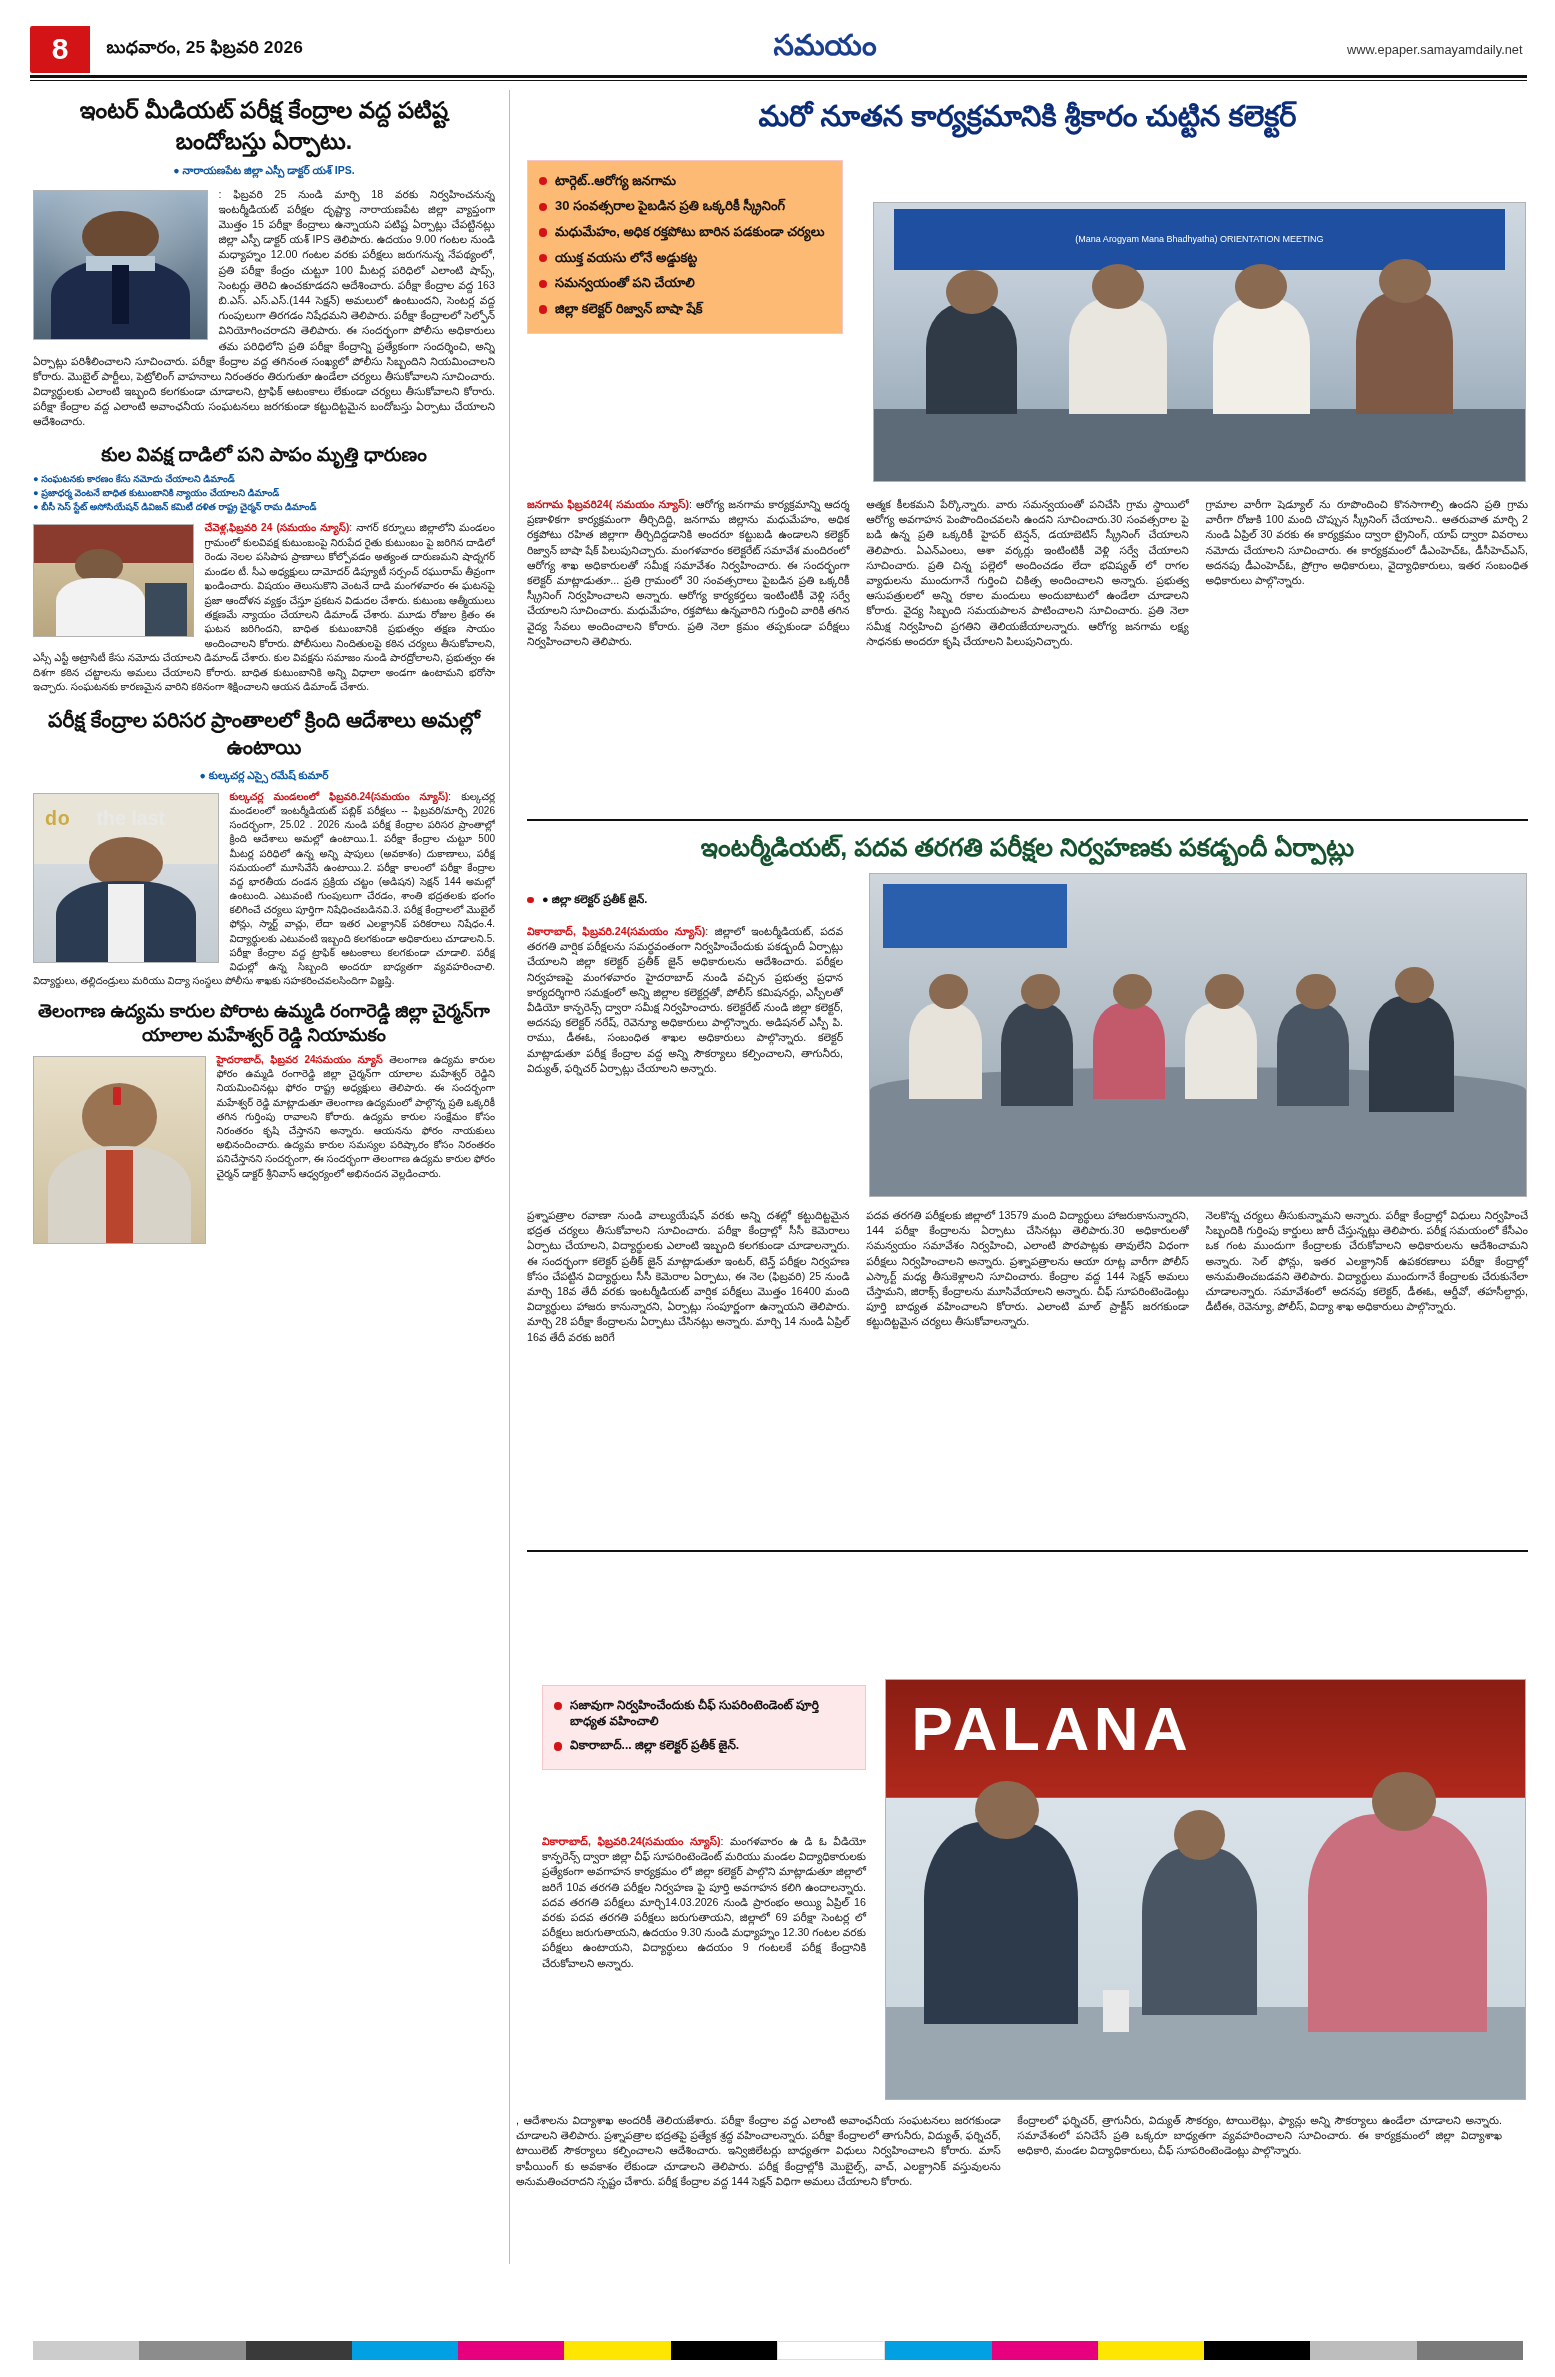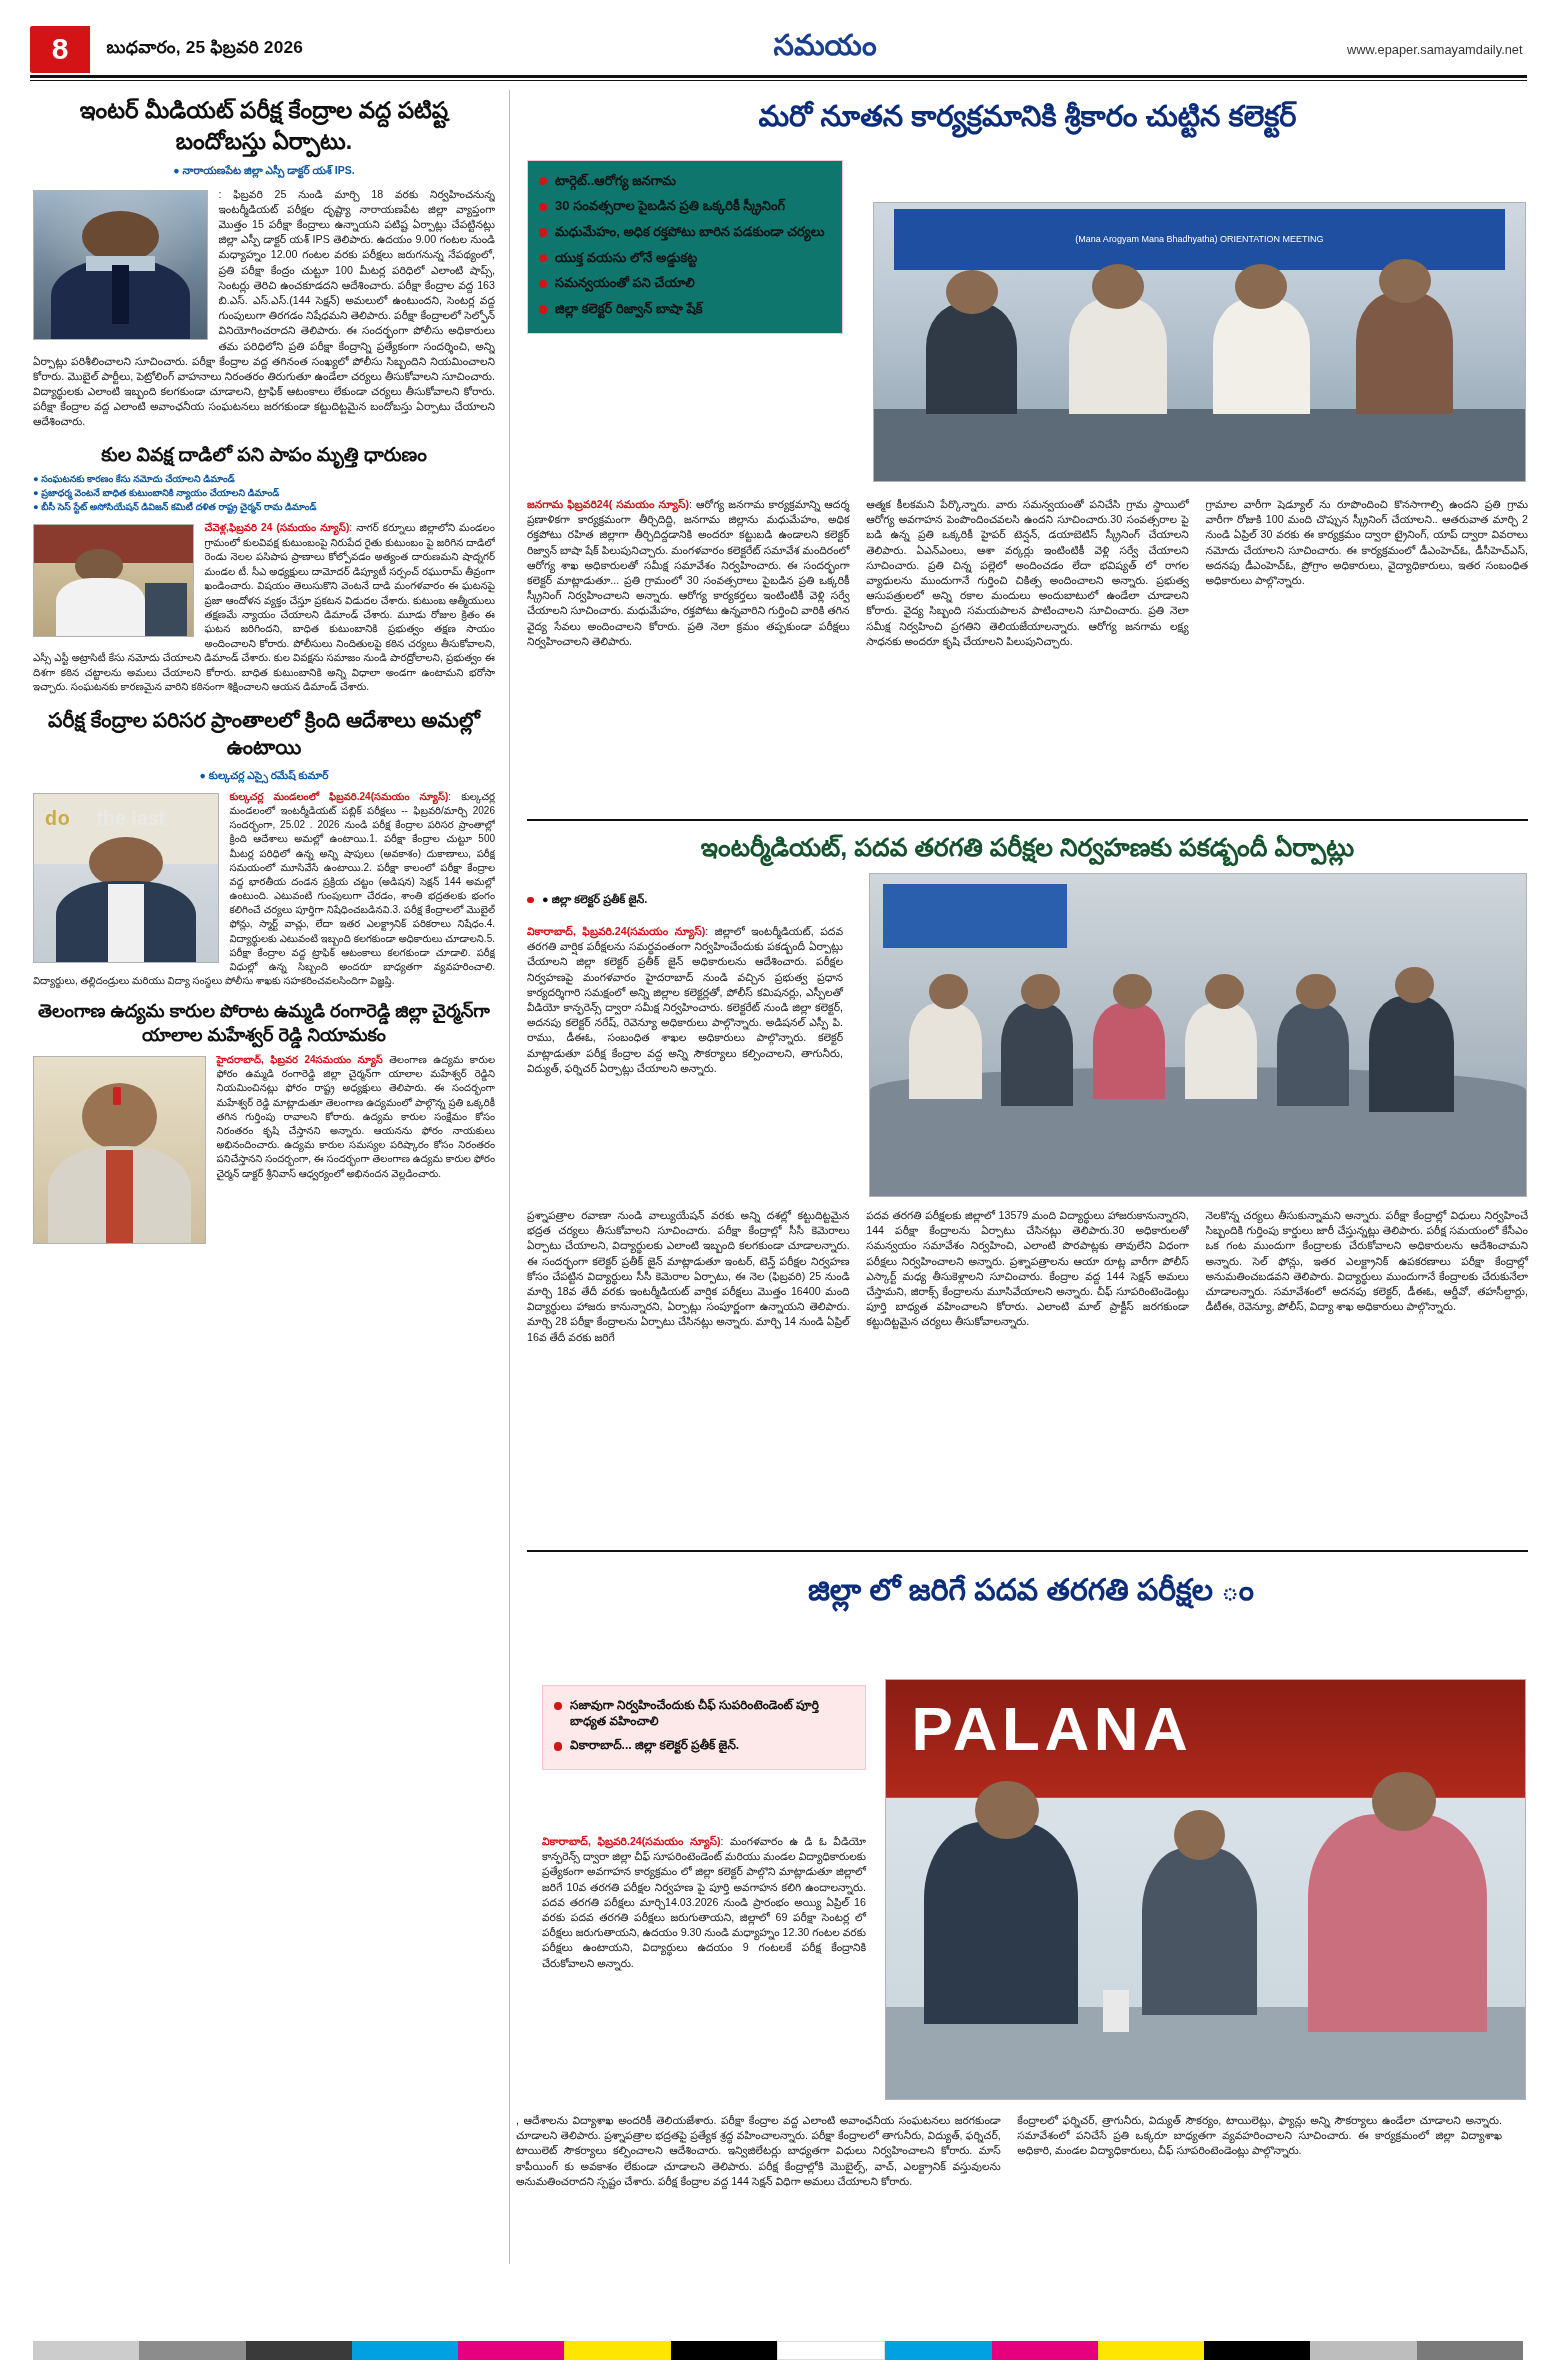--- a/index.html
+++ b/index.html
@@ -81,21 +81,21 @@
   .photo .ph-inner { position:absolute; inset:0; }
 
   
   .story2-head {
     position:absolute; left:527px; top:98px; width:1001px;
     font-size: 29px; font-weight:bold; color:#0b2d7a; text-align:center; line-height:1.28;
   }
 
   .bullets-box {
     position:absolute; left:527px; top:158px; width:316px;
-    background:#0f766e; border:0.8px solid #f3c6cc; padding:10.5px 10.5px 7.5px 10.5px;
+    background:#fdba74; border:0.8px solid #f3c6cc; padding:10.5px 10.5px 7.5px 10.5px;
   }
   .bullets-box ul { list-style:none; margin:0; padding:0; }
   .bullets-box li {
     font-size:13px; font-weight:bold; color:#111; line-height:1.34;
     padding-left:16.6px; position:relative; margin-bottom:8.3px;
   }
   .bullets-box li:before {
     content:""; position:absolute; left:0; top:5.3px; width:8.3px; height:8.3px;
     background:#d41317; border-radius:50%;
   }
@@ -289,21 +289,20 @@
     <div style="display:flex; gap:16.6px;">
       <div style="flex:1;" class="body-text te">ప్రశ్నాపత్రాల రవాణా నుండి వాల్యుయేషన్ వరకు అన్ని దశల్లో కట్టుదిట్టమైన భద్రత చర్యలు తీసుకోవాలని సూచించారు. పరీక్షా కేంద్రాల్లో సీసీ కెమెరాలు ఏర్పాటు చేయాలని, విద్యార్థులకు ఎలాంటి ఇబ్బంది కలగకుండా చూడాలన్నారు. ఈ సందర్భంగా కలెక్టర్ ప్రతీక్ జైన్ మాట్లాడుతూ ఇంటర్, టెన్త్ పరీక్షల నిర్వహణ కోసం చేపట్టిన విద్యార్థులు సీసీ కెమెరాల ఏర్పాటు, ఈ నెల (ఫిబ్రవరి) 25 నుండి మార్చి 18వ తేదీ వరకు ఇంటర్మీడియట్ వార్షిక పరీక్షలు మొత్తం 16400 మంది విద్యార్థులు హాజరు కానున్నారని, ఏర్పాట్లు సంపూర్ణంగా ఉన్నాయని తెలిపారు. మార్చి 28 పరీక్షా కేంద్రాలను ఏర్పాటు చేసినట్లు అన్నారు. మార్చి 14 నుండి ఏప్రిల్ 16వ తేదీ వరకు జరిగే</div>
       <div style="flex:1;" class="body-text te">పదవ తరగతి పరీక్షలకు జిల్లాలో 13579 మంది విద్యార్థులు హాజరుకానున్నారని, 144 పరీక్షా కేంద్రాలను ఏర్పాటు చేసినట్లు తెలిపారు.30 అధికారులతో సమన్వయం సమావేశం నిర్వహించి, ఎలాంటి పొరపాట్లకు తావులేని విధంగా పరీక్షలు నిర్వహించాలని అన్నారు. ప్రశ్నాపత్రాలను ఆయా రూట్ల వారీగా పోలీస్ ఎస్కార్ట్ మధ్య తీసుకెళ్లాలని సూచించారు. కేంద్రాల వద్ద 144 సెక్షన్ అమలు చేస్తామని, జిరాక్స్ కేంద్రాలను మూసివేయాలని అన్నారు. చీఫ్ సూపరింటెండెంట్లు పూర్తి బాధ్యత వహించాలని కోరారు. ఎలాంటి మాల్ ప్రాక్టీస్ జరగకుండా కట్టుదిట్టమైన చర్యలు తీసుకోవాలన్నారు.</div>
       <div style="flex:1;" class="body-text te">నెలకొన్న చర్యలు తీసుకున్నామని అన్నారు. పరీక్షా కేంద్రాల్లో విధులు నిర్వహించే సిబ్బందికి గుర్తింపు కార్డులు జారీ చేస్తున్నట్లు తెలిపారు. పరీక్ష సమయంలో కేసీఎం ఒక గంట ముందుగా కేంద్రాలకు చేరుకోవాలని అధికారులను ఆదేశించామని అన్నారు. సెల్ ఫోన్లు, ఇతర ఎలక్ట్రానిక్ ఉపకరణాలు పరీక్షా కేంద్రాల్లో అనుమతించబడవని తెలిపారు. విద్యార్థులు ముందుగానే కేంద్రాలకు చేరుకునేలా చూడాలన్నారు. సమావేశంలో అదనపు కలెక్టర్, డీఈఓ, ఆర్డీవో, తహసీల్దార్లు, డీటీఈ, రెవెన్యూ, పోలీస్, విద్యా శాఖ అధికారులు పాల్గొన్నారు.</div>
     </div>
   </div>
 
   <div class="sep-line" style="left:527px; top:1550px; width:1001px; height:1.5px;"></div>
 
   <div class="big-head-bottom te" style="position:absolute; left:542px; top:1569px; width:978px;">
-    <div>జిల్లా లో జరిగే పదవ తరగతి పరీక్షల ం</div>
   </div>
 
   <div class="bullets-box" style="left:542px; top:1685px; width:324px; background:#fde8ea;">
     <ul>
       <li style="font-size:12px;">సజావుగా నిర్వహించేందుకు చీఫ్ సుపరింటెండెంట్ పూర్తి బాధ్యత వహించాలి</li>
       <li style="font-size:12px;">వికారాబాద్... జిల్లా కలెక్టర్ ప్రతీక్ జైన్.</li>
     </ul>
   </div>
 
   <div class="photo" style="position:absolute; left:885px; top:1679px; width:641px; height:421px;">

